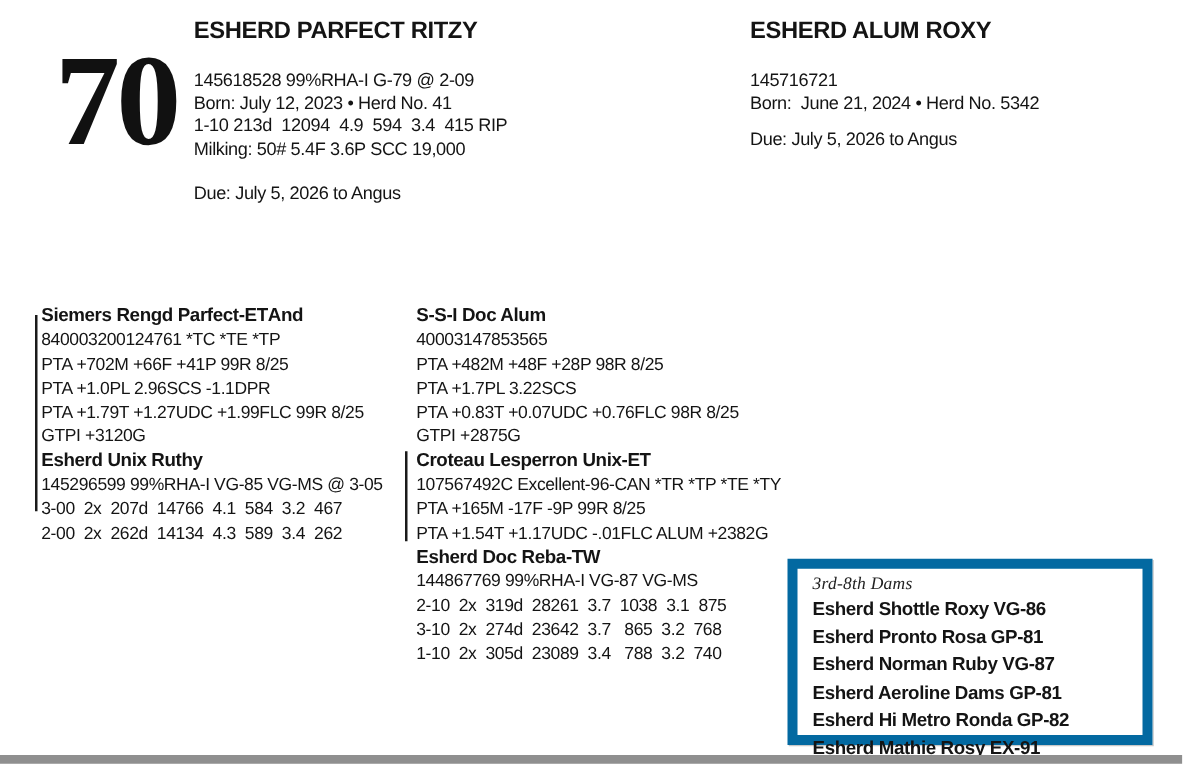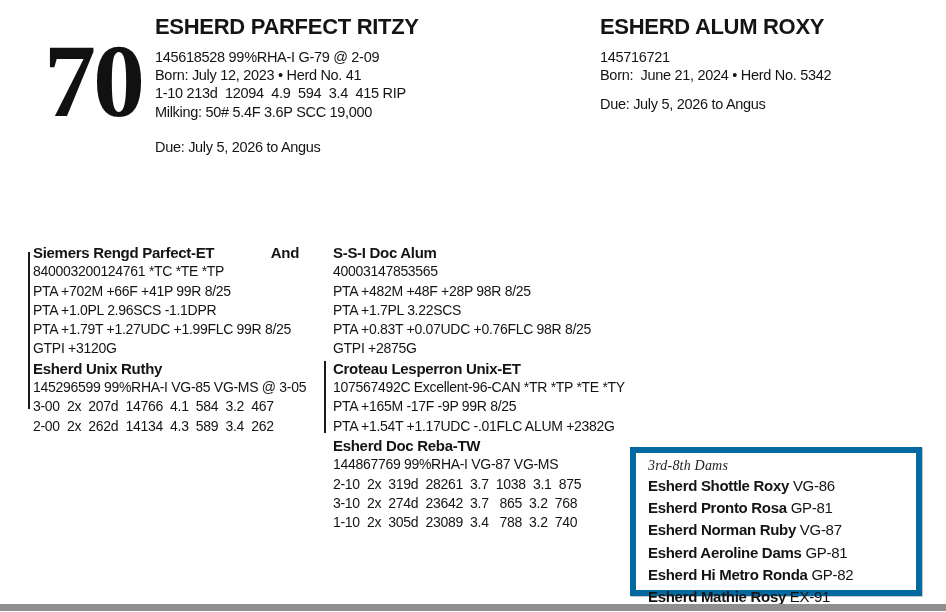--- a/index.html
+++ b/index.html
@@ -10,48 +10,48 @@
   .lot-number {
     position:absolute; font-family:"Liberation Serif", serif;
     font-weight:700; font-size:104px; line-height:1; letter-spacing:-3px; color:#111;
   }
   .num-70 { left:44px; top:29px; }
   .num-71 { left:468px; top:29px; }
 
   .lot-info { position:absolute; top:14px; }
   .info-70 { left:155px; }
   .info-71 { left:600px; }
-  .lot-title { font-size:22px; font-weight:700; letter-spacing:-0.3px; margin-bottom:8px; white-space:pre; }
+  .lot-title { font-size:19px; font-weight:700; letter-spacing:-0.3px; margin-bottom:20px; white-space:pre; }
   .lot-line  { font-size:14.5px; line-height:18.2px; letter-spacing:-0.3px; white-space:pre; }
   .due-line-70 { margin-top:17px; }
   .due-line-71 { margin-top:11px; }
 
   .ped-col { position:absolute; top:243px; width:300px; font-size:14px; letter-spacing:-0.3px; }
   .col-left { left:33px; }
   .col-mid  { left:333px; }
   .ped-heading { font-weight:700; font-size:15px; line-height:19.3px; letter-spacing:-0.3px; white-space:pre; }
   .ped-line { line-height:19.3px; white-space:pre; }
-  .sire-row { display:flex; justify-content:space-between; width:266px;gap:15px; }
+  .sire-row { display:flex; justify-content:flex-start; width:266px; }
   .dam-gap { }
 
   .bracket { position:absolute; width:2px; background:#1a1a1a; }
   .bracket-left { left:28px; top:252px; height:157px; }
   .bracket-mid  { left:324px; top:361px; height:72px; }
 
   .dams-box {
     position:absolute; left:630px; top:447px; width:292px; height:149px;
-    border:6px solid #0369a1; box-sizing:border-box; background:#fff;
+    border:8px solid #0369a1; box-sizing:border-box; background:#fff;
     padding:5px 0 0 12px; box-shadow:1px 1px 0 #c8c8c8;
   }
   .dams-title {
     font-family:"Liberation Serif", serif; font-style:italic;
     font-size:14px; color:#222; margin-bottom:1px; letter-spacing:0.2px;
   }
   .dams-entry { font-size:15px; font-weight:700; line-height:22.2px; letter-spacing:-0.3px; }
-  .dams-score { font-weight:400; }
+  .dams-score { font-weight:700; }
 
   .footer-bar { position:absolute; left:0; top:604px; width:946px; height:7px; background:#8f8f8f; }
 </style>
 </head>
 <body>
 
 <div class="page">
 
   <div class="lot-number num-70">70</div>
   <div class="lot-info info-70">

